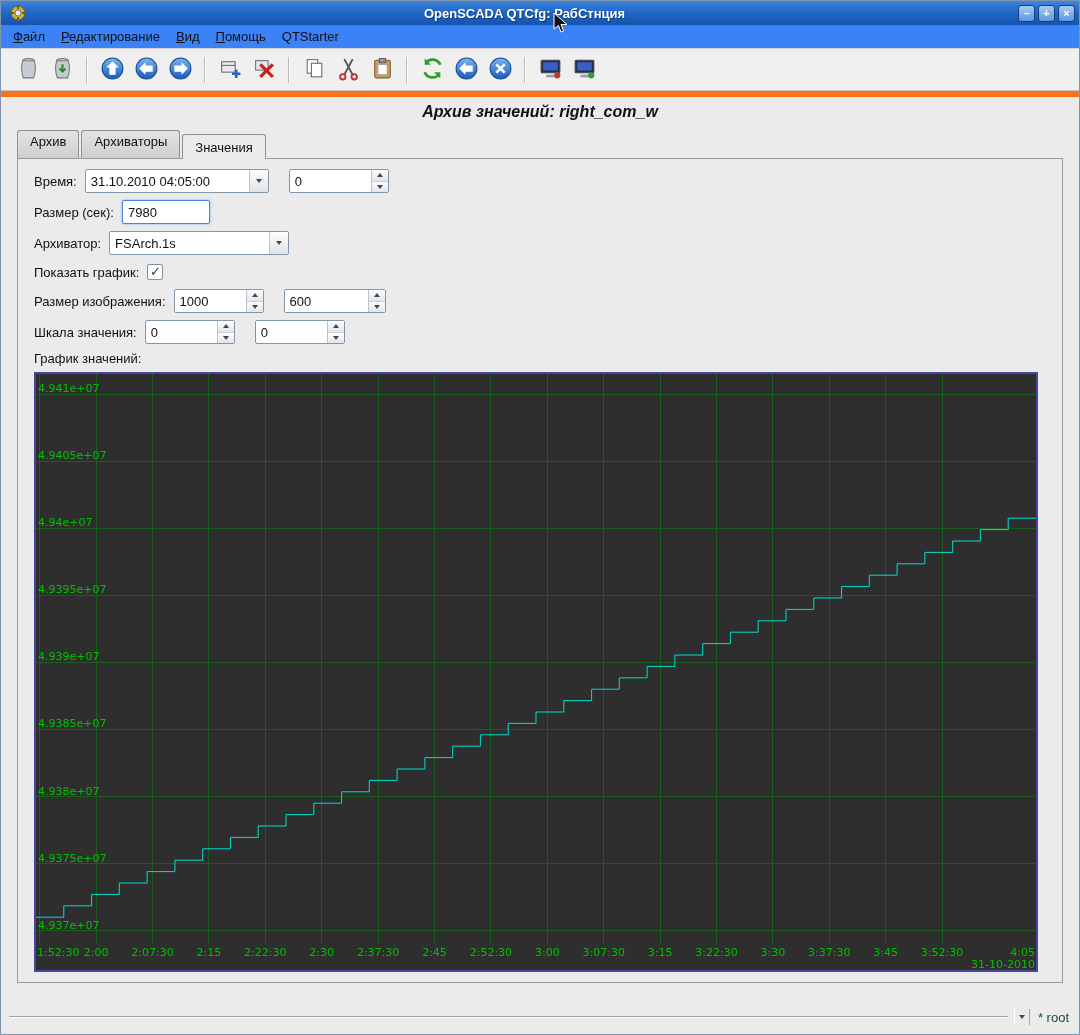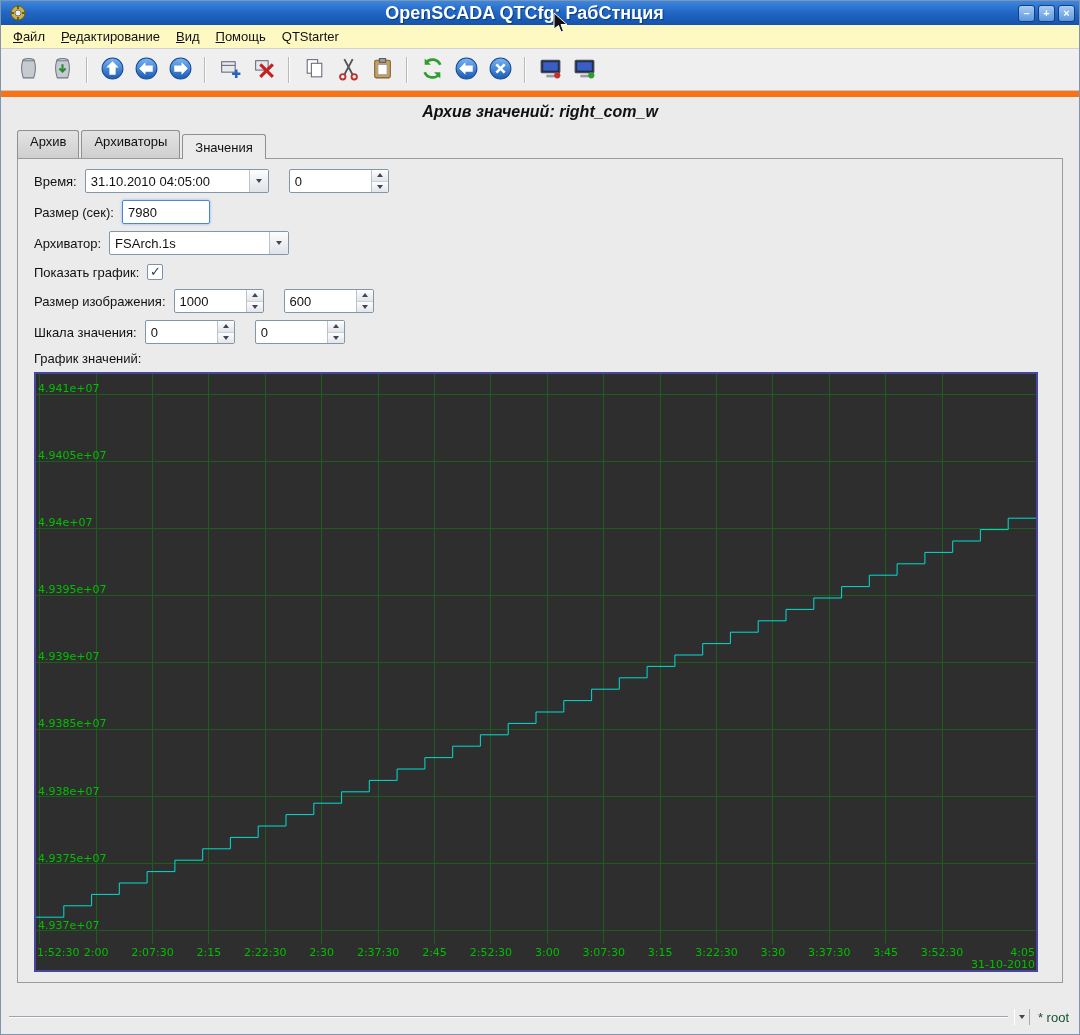--- a/index.html
+++ b/index.html
@@ -6,29 +6,29 @@
   html,body { width:1080px; height:1035px; overflow:hidden; }
   body { font-family:"Liberation Sans","DejaVu Sans",sans-serif; font-size:13px; color:#111;
          background:#d9dde2; position:relative; }
   .window { width:1080px; height:1035px; display:flex; flex-direction:column;
             border:1px solid #7e95ad; background:#ebebeb; }
 
   
   .titlebar { height:24px; background:linear-gradient(180deg,#3f86de 0%,#2268c6 45%,#1553ad 100%);
               display:flex; align-items:center; padding:0 4px; flex:0 0 auto; }
   .win-icon { width:18px; height:18px; margin:0 4px; display:inline-flex; }
-  .titlebar .title { flex:1; text-align:center; color:#fff; font-weight:bold; font-size:18px;
+  .titlebar .title { flex:1; text-align:center; color:#fff; font-weight:bold; font-size:13px;
                      text-shadow:1px 1px 1px #0a3a7a; }
   .win-buttons { display:flex; gap:3px; }
   .wbtn { width:17px; height:17px; border:1px solid #153f80; border-radius:3px;
           background:linear-gradient(180deg,#a8cbf2,#5d98dd); color:#fff; font-weight:bold;
           font-size:11px; line-height:15px; text-align:center; cursor:default; }
 
   
-  .menubar { height:24px; background:#fef9c3; border-bottom:1px solid #d2d2d2;
+  .menubar { height:24px; background:#3b82f6; border-bottom:1px solid #d2d2d2;
              display:flex; align-items:center; padding-left:4px; flex:0 0 auto; }
   .menu-item { display:inline-block; padding:3px 8px; }
   .menu-item::first-letter { text-decoration:underline; }
   .menu-item.no-hk::first-letter { text-decoration:none; }
 
   
   .toolbar { height:42px; background:#efefef; border-bottom:1px solid #c6c6c6;
              display:flex; align-items:center; padding-left:10px; flex:0 0 auto; }
   .tbtn { width:34px; height:34px; display:inline-flex; align-items:center; justify-content:center;
           border-radius:3px; }
@@ -293,21 +293,21 @@
           <span class="spin-btns">
               <span class="spin-up">
                 <i class="arr-u"></i>
               </span>
               <span class="spin-down">
                 <i class="arr-d"></i>
               </span>
             </span>
         </span>
         <span class="gap20"></span>
-        <span class="spinbox" style="width:90px">
+        <span class="spinbox" style="width:102px">
           <span class="val">600</span>
           <span class="spin-btns">
               <span class="spin-up">
                 <i class="arr-u"></i>
               </span>
               <span class="spin-down">
                 <i class="arr-d"></i>
               </span>
             </span>
         </span>

